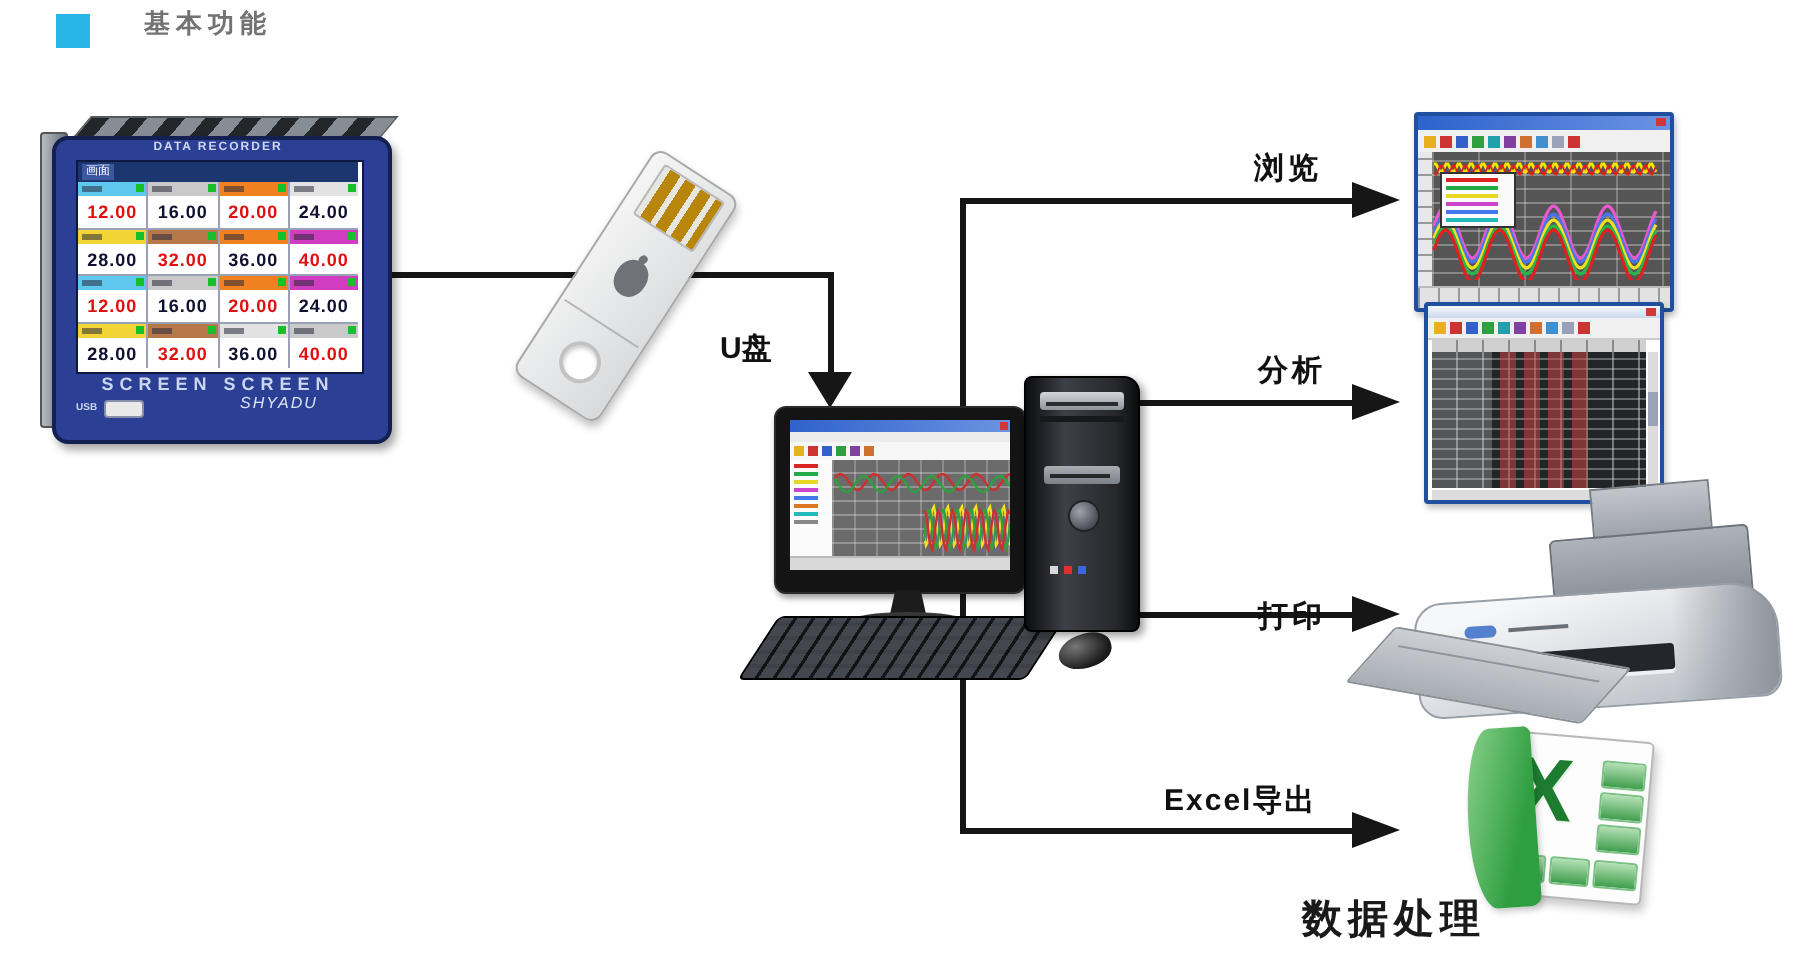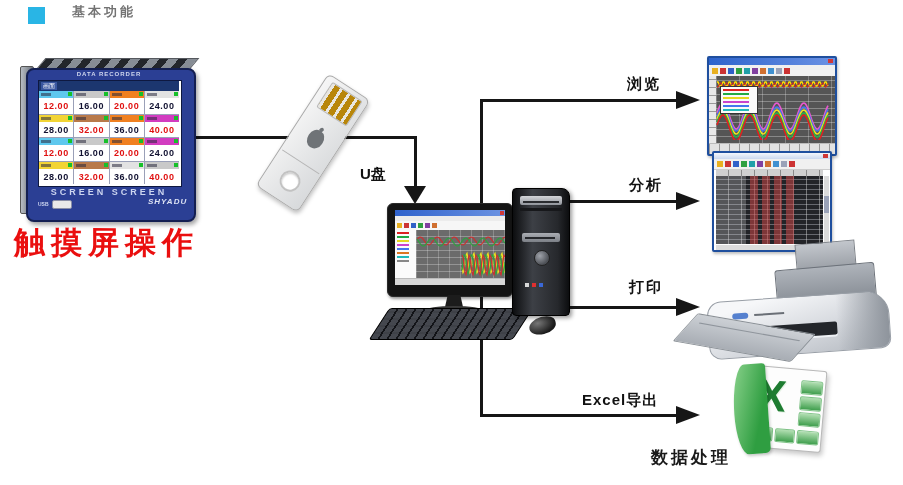--- a/index.html
+++ b/index.html
@@ -25,21 +25,21 @@
   .scr-menu{font-size:6px;color:#fff;background:#3a57a0;padding:0 2px;margin-left:2px;line-height:8px;}
   #channel-grid{position:absolute;left:23px;top:33px;width:140px;height:93px;display:grid;grid-template-columns:repeat(4,1fr);grid-template-rows:repeat(4,1fr);gap:1px;background:#9aa0b8;}
   .ch-cell{background:#fff;position:relative;overflow:hidden;}
   .ch-bar{height:7px;position:relative;}
   .ch-dot{position:absolute;right:1px;top:1px;width:4px;height:4px;background:#17c02a;}
   .ch-tick{position:absolute;left:2px;top:2px;width:10px;height:3px;background:rgba(40,40,60,.55);}
   .ch-val{font-size:9px;font-weight:bold;text-align:center;margin-top:3px;letter-spacing:0.5px;}
   .rec-touch{position:absolute;left:10px;top:129px;width:166px;text-align:center;font-size:9px;font-weight:bold;letter-spacing:3px;color:#cdd6f0;}
   .rec-usb-label{position:absolute;left:22px;top:143px;font-size:5px;color:#cdd6f0;font-weight:bold;}
   .rec-usb-port{position:absolute;left:36px;top:142px;width:18px;height:7px;background:#e9e9e9;border:1px solid #8a8fa8;border-radius:2px;}
-  .rec-brand{position:absolute;left:132px;top:139px;font-size:8px;font-style:italic;font-weight:bold;color:#dde3f4;letter-spacing:1px;}
+  .rec-brand{position:absolute;left:104px;top:139px;font-size:8px;font-style:italic;font-weight:normal;color:#dde3f4;letter-spacing:1px;}
   .rec-caption{position:absolute;left:14px;top:222px;font-size:31px;font-weight:bold;color:#ea0f0f;letter-spacing:6px;z-index:2;}
   
   #usb-drive{position:absolute;left:258px;top:74px;width:110px;height:142px;z-index:2;}
   .usb-stick{position:absolute;left:30px;top:2px;width:48px;height:132px;transform:rotate(33deg);background:linear-gradient(100deg,#f6f6f6,#d7d9db);border:1px solid #a8a8a8;border-radius:6px;box-shadow:2px 2px 4px rgba(0,0,0,.25);}
   .usb-contacts{position:absolute;left:7px;top:4px;width:34px;height:28px;background:repeating-linear-gradient(90deg,#e8e6e0 0 3px,#b8860b 3px 9px);border:1px solid #b9b9b9;border-radius:2px;}
   .usb-apple{position:absolute;left:16px;top:52px;width:16px;height:19px;background:#6f7377;border-radius:46% 46% 48% 48%;}
   .usb-apple::before{content:"";position:absolute;left:6px;top:-4px;width:4px;height:5px;background:#6f7377;border-radius:50% 50% 0 60%;transform:rotate(25deg);}
   .usb-divider{position:absolute;left:2px;top:88px;width:44px;border-top:1px solid #b5b5b5;}
   .usb-hole{position:absolute;left:15px;top:100px;width:17px;height:17px;background:#fff;border:2px solid #c2c2c2;border-radius:50%;box-shadow:inset 1px 1px 2px rgba(0,0,0,.2);}
   .usb-label{position:absolute;left:360px;top:165px;font-size:15px;font-weight:bold;color:#111;z-index:4;}
@@ -97,21 +97,21 @@
   .pr-pill{position:absolute;left:24px;top:12px;width:16px;height:6px;background:#3a6cc8;border-radius:3px;opacity:.85;}
   .pr-brandline{position:absolute;left:46px;top:14px;width:30px;height:2px;background:#6a6f76;}
   .pr-tray{position:absolute;left:0;top:92px;width:118px;height:30px;background:linear-gradient(#ccd0d5,#a8adb4);border:1px solid #8a9096;transform:rotate(10deg) skewX(-32deg);transform-origin:top right;border-radius:2px;}
   .pr-trayline{position:absolute;left:8px;top:8px;right:8px;height:1px;background:#8f959c;}
   
   #excel-icon{position:absolute;left:728px;top:364px;width:100px;height:95px;z-index:2;}
   .xl-sheet{position:absolute;left:24px;top:4px;width:70px;height:80px;background:#fdfdfd;border:1px solid #b8b8b8;border-radius:3px;transform:rotate(5deg);box-shadow:2px 3px 5px rgba(0,0,0,.22);}
   .xl-x{position:absolute;left:3px;top:6px;font-size:44px;font-weight:bold;color:#1e7c31;line-height:1;text-shadow:1px 1px 0 #e4f2e4;}
   .xl-bar{position:absolute;height:12px;width:20px;background:linear-gradient(#b4e0b4,#3f9e4d);border:1px solid #7cc184;border-radius:2px;}
   .xl-cover{position:absolute;left:6px;top:0;width:34px;height:90px;background:linear-gradient(105deg,#8ed48f,#2f9e41 70%);border-radius:60% 6px 8px 55% / 85% 6px 8px 70%;transform:rotate(-4deg);box-shadow:1px 2px 3px rgba(0,0,0,.2);}
-  .excel-caption{position:absolute;left:651px;top:446px;font-size:17px;font-weight:600;color:#1a1a1a;letter-spacing:3px;z-index:4;}
+  .excel-caption{position:absolute;left:651px;top:446px;font-size:20px;font-weight:600;color:#1a1a1a;letter-spacing:3px;z-index:4;}
   .icon-row{display:flex;gap:2px;align-items:center;}
 </style>
 </head>
 <body>
 
 <div id="canvas">
 
   <div class="hdr-square"></div>
   <div class="hdr-title">基本功能</div>
 
@@ -236,21 +236,20 @@
             <span class="ch-dot"></span>
           </div>
           <div class="ch-val" style="color: rgb(224, 16, 16);">40.00</div>
         </div>
       </div>
     <div class="rec-touch">SCREEN SCREEN</div>
     <div class="rec-usb-label">USB</div>
     <div class="rec-usb-port"></div>
     <div class="rec-brand">SHYADU</div>
   </div>
-  <div class="rec-caption">触摸屏操作</div>
 
   <div id="usb-drive">
     <div class="usb-stick">
       <div class="usb-contacts"></div>
       <div class="usb-apple"></div>
       <div class="usb-divider"></div>
       <div class="usb-hole"></div>
     </div>
   </div>
   <div class="usb-label">U盘</div>
@@ -264,21 +263,21 @@
   <div class="arrow-r" style="left:676px;top:91px;"></div>
   <div class="hline" style="left:556px;top:200px;width:122px;"></div>
   <div class="arrow-r" style="left:676px;top:192px;"></div>
   <div class="hline" style="left:556px;top:306px;width:122px;"></div>
   <div class="arrow-r" style="left:676px;top:298px;"></div>
   <div class="hline" style="left:480px;top:414px;width:198px;"></div>
   <div class="arrow-r" style="left:676px;top:406px;"></div>
 
   <div class="flow-label" style="left:627px;top:75px;">浏览</div>
   <div class="flow-label" style="left:629px;top:176px;">分析</div>
-  <div class="flow-label" style="left:629px;top:278px;">打印</div>
+  <div class="flow-label" style="left:629px;top:299px;">打印</div>
   <div class="flow-label" style="left:582px;top:391px;letter-spacing:1px;">Excel导出</div>
 
   <div id="computer">
     <div class="monitor">
       <div class="mon-screen">
         <div class="mw-title">
             <div class="mw-close"></div>
           </div>
         <div class="mw-menu"></div>
         <div class="mw-toolbar icon-row">

